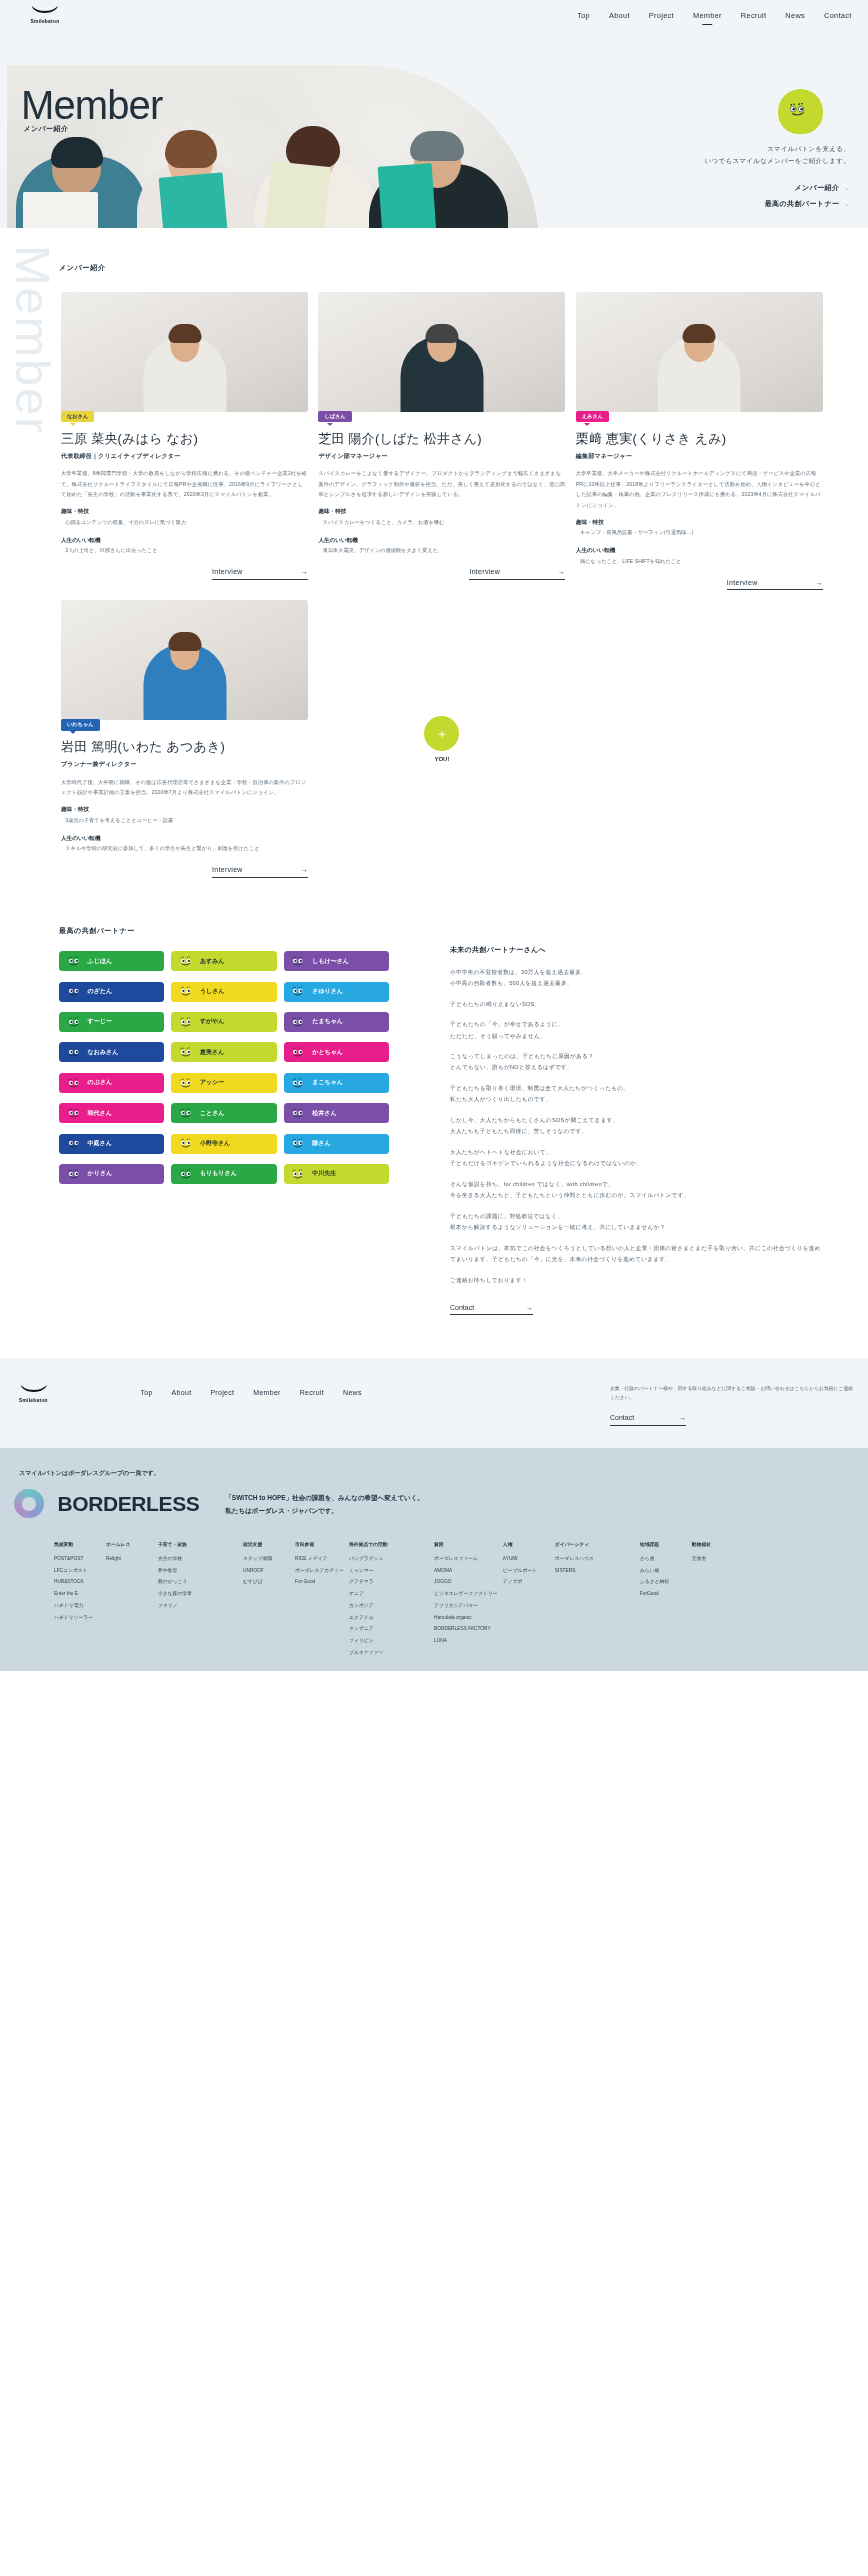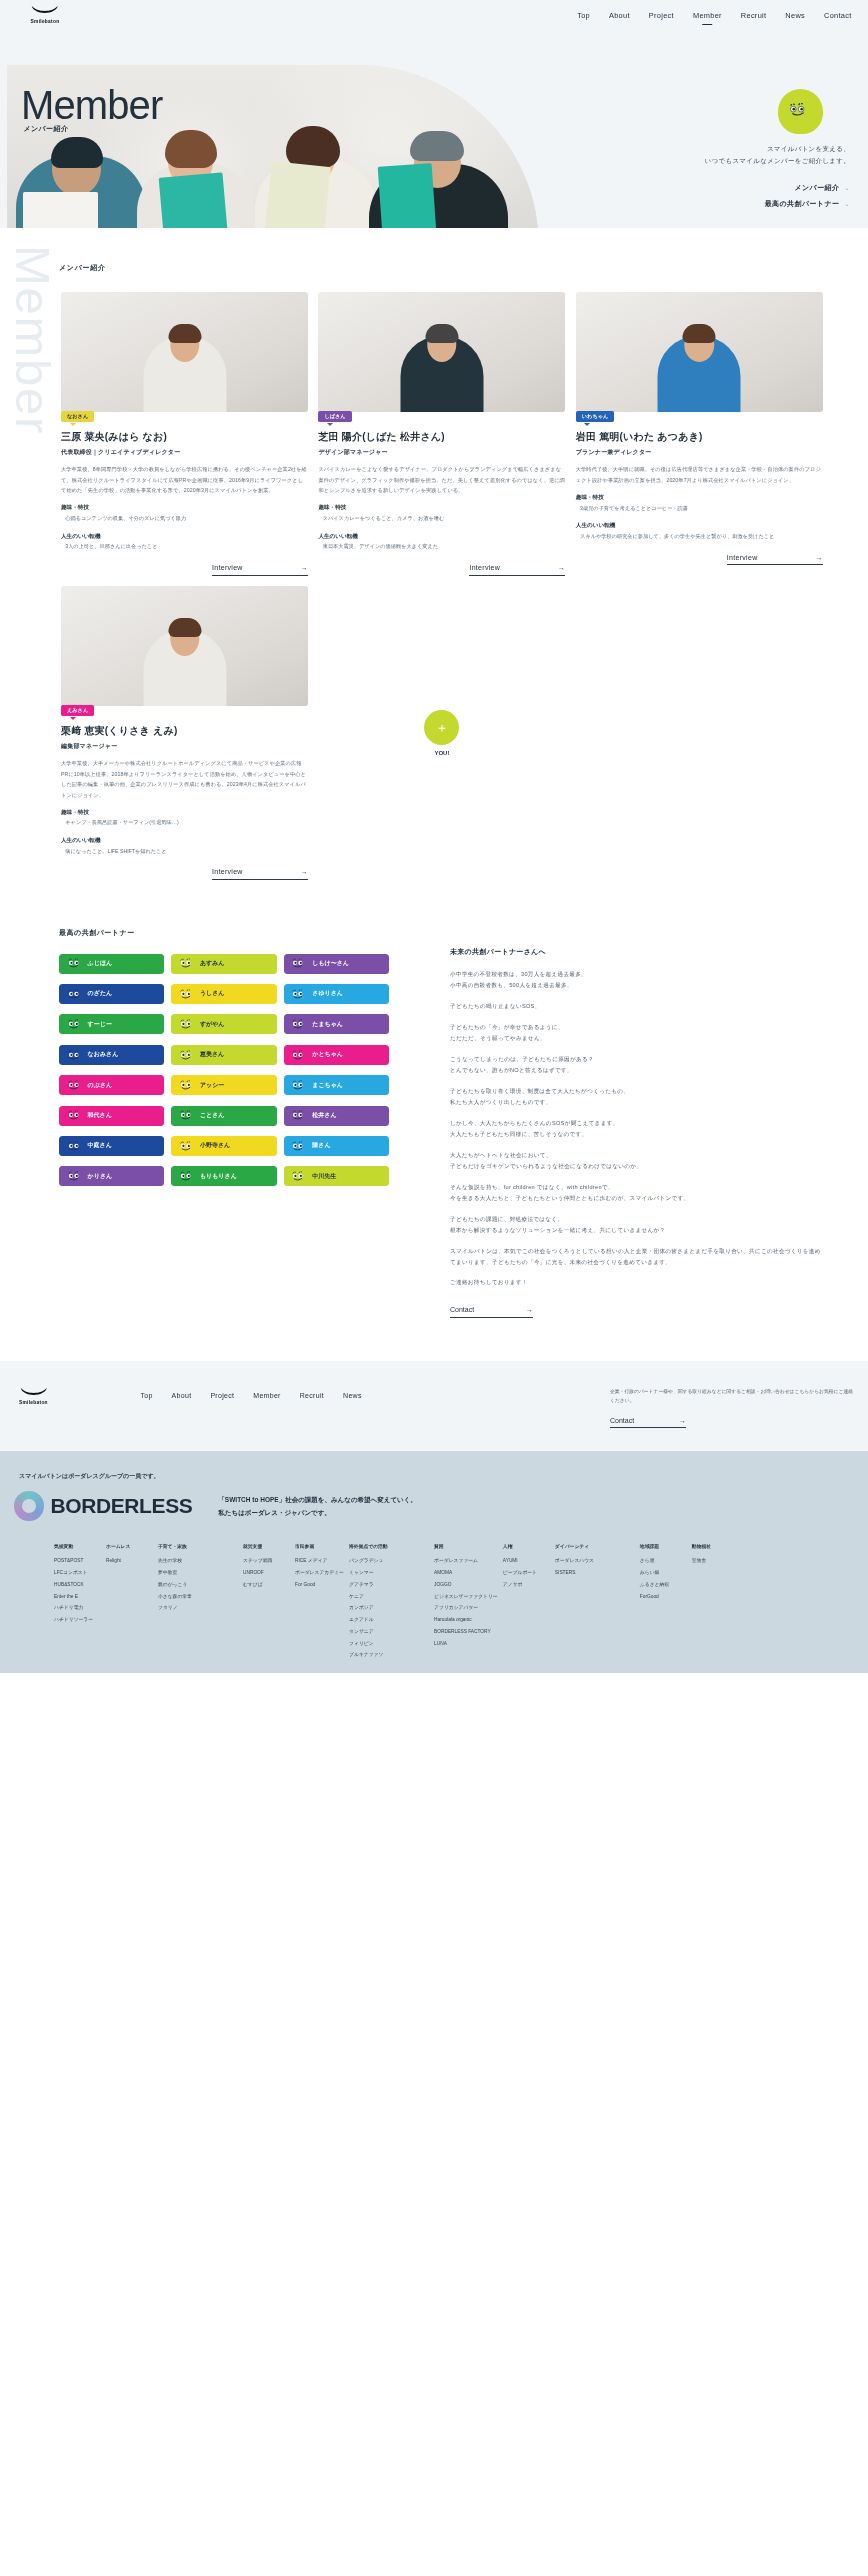--- a/index.html
+++ b/index.html
@@ -79,21 +79,21 @@
   .member-photo { width: 247px; height: 120px; border-radius: 3.5px; overflow: hidden; position: relative;
      background: linear-gradient(160deg,#eceae7,#e0ddd9); }
   .tag {
     display: inline-block; font-size: 5.2px; font-weight: 700; color: #fff;
     padding: 2.2px 6px; border-radius: 1.7px; position: relative; top: -7px;
   }
   .tag::after {
     content:""; position:absolute; left: 8.7px; bottom: -3.5px; border-left: 3.5px solid transparent;
     border-right: 3.5px solid transparent; border-top: 3.5px solid currentColor;
   }
-  .m-name { font-size: 10px; font-weight: 700; margin-top: 0.9px; letter-spacing: 0.2px; }
+  .m-name { font-size: 13px; font-weight: 400; margin-top: 0.9px; letter-spacing: 0.2px; }
   .m-role { font-size: 6px; font-weight: 700; margin-top: 3.5px; color: #2c3b47; letter-spacing: 0.2px; }
   .m-bio { font-size: 5.2px; line-height: 2.0; color: #5b6b78; margin-top: 7.8px; letter-spacing: 0.1px; }
   .m-sub-h { font-size: 5.6px; font-weight: 700; margin-top: 8.7px; color: #23313c; }
   .m-sub-t { font-size: 5.2px; line-height: 1.9; color: #5b6b78; margin-top: 1.7px; padding-left: 4.3px; }
   .interview {
     margin-top: 12px; width: 96px; margin-left: auto; border-bottom: 0.9px solid #2c3b47;
     padding-bottom: 3.5px; display: flex; justify-content: space-between; align-items: center;
     font-size: 7px; letter-spacing: 0.3px; cursor: pointer; color: #23313c;
   }
   .join-card { width: 247px; display: flex; align-items: center; justify-content: center; }
@@ -128,21 +128,21 @@
   .f-nav div { font-size: 7px; letter-spacing: 0.3px; cursor: pointer; }
   .f-right { margin-left: auto; width: 243px; }
   .f-note { font-size: 4.8px; line-height: 1.9; color: #4d5c69; }
   .f-contact { margin-top: 12px; width: 76px; border-bottom: 0.9px solid #2c3b47; padding-bottom: 3.5px; display: flex; justify-content: space-between; font-size: 7px; cursor:pointer; }
   .note-logo { text-align: right; margin-right: 22.6px; margin-top: 22.6px; font-size: 10.4px; letter-spacing: 2.6px; color: #3a4752; }
 
   
   .borderless { background: #ccd8e0; padding: 21px 0 12px; }
   .bl-head { margin-left: 19px; font-size: 6px; font-weight: 700; color: #2c3b47; }
   .bl-row { display: flex; align-items: center; margin: 10.4px 0 0 14px; }
-  .bl-logo { display: flex; align-items: center; gap: 7px; }
+  .bl-logo { display: flex; align-items: center; gap: 14px; }
   .bl-ring { width: 29.5px; height: 29.5px; border-radius: 50%; background: conic-gradient(#6fc5c7,#7f9fd4,#b58ec9,#6fc5c7); position: relative; }
   .bl-ring::after { content:""; position:absolute; inset:7.8px; border-radius:50%; background:#ccd8e0; }
   .bl-word { font-size: 21px; font-weight: 700; letter-spacing: -0.4px; color: #1f2d3a; }
   .bl-copy { margin-left: 26px; }
   .bl-copy div { font-size: 6.5px; font-weight: 700; line-height: 2; color: #1f2d3a; }
   .bl-cols { display: flex; margin: 22.6px 0 0 54px; gap: 0; width: 808px; }
   .bl-col { min-width: 52px; padding-right: 5.2px; }
   .bl-col.wide { min-width: 85px; }
   .bl-col h4 { font-size: 4.8px; font-weight: 700; margin-bottom: 6px; color: #2c3b47; }
   .bl-col a { display: block; font-size: 4.8px; line-height: 2.45; color: #33424e; text-decoration: none; cursor: pointer; }
@@ -278,55 +278,55 @@
     <div class="m-sub-t">スパイスカレーをつくること、カメラ、お酒を嗜む</div>
     <div class="m-sub-h">人生のいい転機</div>
     <div class="m-sub-t">東日本大震災。デザインの価値観を大きく変えた</div>
     <div class="interview">
       <span>Interview</span>
       <span>→</span>
     </div></div>
         <div class="member-card">
     <div class="member-photo">
       <div style="position:absolute;inset:0;background:linear-gradient(155deg,#f0eeeb,#dcd9d5 70%,#cfccc8);"></div>
+      <div style="position:absolute;left:50%;transform:translateX(-50%);bottom:0;width:83px;height:76px;background:#eceae4;border-radius:40px 40px 0 0;"></div>
+      <div style="position:absolute;left:50%;transform:translateX(-50%);bottom:50px;width:29.5px;height:35px;border-radius:50%;background:#dcb08c;"></div>
+      <div style="position:absolute;left:50%;transform:translateX(-50%);bottom:69px;width:33px;height:19px;border-radius:16.5px 16.5px 7px 7px;background:#5a3a26;"></div>
+    </div>
+    <div class="tag" style="background: rgb(233, 30, 140); color: rgb(233, 30, 140);">
+      <span style="color:#ffffff">えみさん</span>
+    </div>
+    <div class="m-name">栗﨑 恵実(くりさき えみ)</div>
+    <div class="m-role">編集部マネージャー</div>
+    <div class="m-bio">大学卒業後、大手メーカーや株式会社リクルートホールディングスにて商品・サービスや企業の広報PRに10年以上従事。2018年よりフリーランスライターとして活動を始め、人物インタビューを中心とした記事の編集・執筆の他、企業のプレスリリース作成にも携わる。2023年4月に株式会社スマイルバトンにジョイン。</div>
+    <div class="m-sub-h">趣味・特技</div>
+    <div class="m-sub-t">キャンプ・長風呂読書・サーフィン(引退気味…)</div>
+    <div class="m-sub-h">人生のいい転機</div>
+    <div class="m-sub-t">病になったこと。LIFE SHIFTを知れたこと</div>
+    <div class="interview">
+      <span>Interview</span>
+      <span>→</span>
+    </div></div>
+        <div class="member-card">
+    <div class="member-photo">
+      <div style="position:absolute;inset:0;background:linear-gradient(155deg,#f0eeeb,#dcd9d5 70%,#cfccc8);"></div>
       <div style="position:absolute;left:50%;transform:translateX(-50%);bottom:0;width:83px;height:76px;background:#2f7fbf;border-radius:40px 40px 0 0;"></div>
       <div style="position:absolute;left:50%;transform:translateX(-50%);bottom:50px;width:29.5px;height:35px;border-radius:50%;background:#dcb08c;"></div>
       <div style="position:absolute;left:50%;transform:translateX(-50%);bottom:69px;width:33px;height:19px;border-radius:16.5px 16.5px 7px 7px;background:#5a3a26;"></div>
     </div>
     <div class="tag" style="background: rgb(37, 99, 181); color: rgb(37, 99, 181);">
       <span style="color:#ffffff">いわちゃん</span>
     </div>
     <div class="m-name">岩田 篤明(いわた あつあき)</div>
     <div class="m-role">プランナー兼ディレクター</div>
     <div class="m-bio">大学時代了後、大手明に就職。その後は広告代理店等でさまざまな企業・学校・自治体の案件のプロジェクト設計や事業計画の立案を担当。2020年7月より株式会社スマイルバトンにジョイン。</div>
     <div class="m-sub-h">趣味・特技</div>
     <div class="m-sub-t">3歳児の子育てを考えることとコーヒー・読書</div>
     <div class="m-sub-h">人生のいい転機</div>
     <div class="m-sub-t">スキルや学校の研究会に参加して、多くの学生や先生と繋がり、刺激を受けたこと</div>
-    <div class="interview">
-      <span>Interview</span>
-      <span>→</span>
-    </div></div>
-        <div class="member-card">
-    <div class="member-photo">
-      <div style="position:absolute;inset:0;background:linear-gradient(155deg,#f0eeeb,#dcd9d5 70%,#cfccc8);"></div>
-      <div style="position:absolute;left:50%;transform:translateX(-50%);bottom:0;width:83px;height:76px;background:#eceae4;border-radius:40px 40px 0 0;"></div>
-      <div style="position:absolute;left:50%;transform:translateX(-50%);bottom:50px;width:29.5px;height:35px;border-radius:50%;background:#dcb08c;"></div>
-      <div style="position:absolute;left:50%;transform:translateX(-50%);bottom:69px;width:33px;height:19px;border-radius:16.5px 16.5px 7px 7px;background:#5a3a26;"></div>
-    </div>
-    <div class="tag" style="background: rgb(233, 30, 140); color: rgb(233, 30, 140);">
-      <span style="color:#ffffff">えみさん</span>
-    </div>
-    <div class="m-name">栗﨑 恵実(くりさき えみ)</div>
-    <div class="m-role">編集部マネージャー</div>
-    <div class="m-bio">大学卒業後、大手メーカーや株式会社リクルートホールディングスにて商品・サービスや企業の広報PRに10年以上従事。2018年よりフリーランスライターとして活動を始め、人物インタビューを中心とした記事の編集・執筆の他、企業のプレスリリース作成にも携わる。2023年4月に株式会社スマイルバトンにジョイン。</div>
-    <div class="m-sub-h">趣味・特技</div>
-    <div class="m-sub-t">キャンプ・長風呂読書・サーフィン(引退気味…)</div>
-    <div class="m-sub-h">人生のいい転機</div>
-    <div class="m-sub-t">病になったこと。LIFE SHIFTを知れたこと</div>
     <div class="interview">
       <span>Interview</span>
       <span>→</span>
     </div></div>
         <div class="join-card">
           <div>
             <div class="join-bubble">＋</div>
       <div class="join-label">YOU!</div>
           </div>
         </div>

